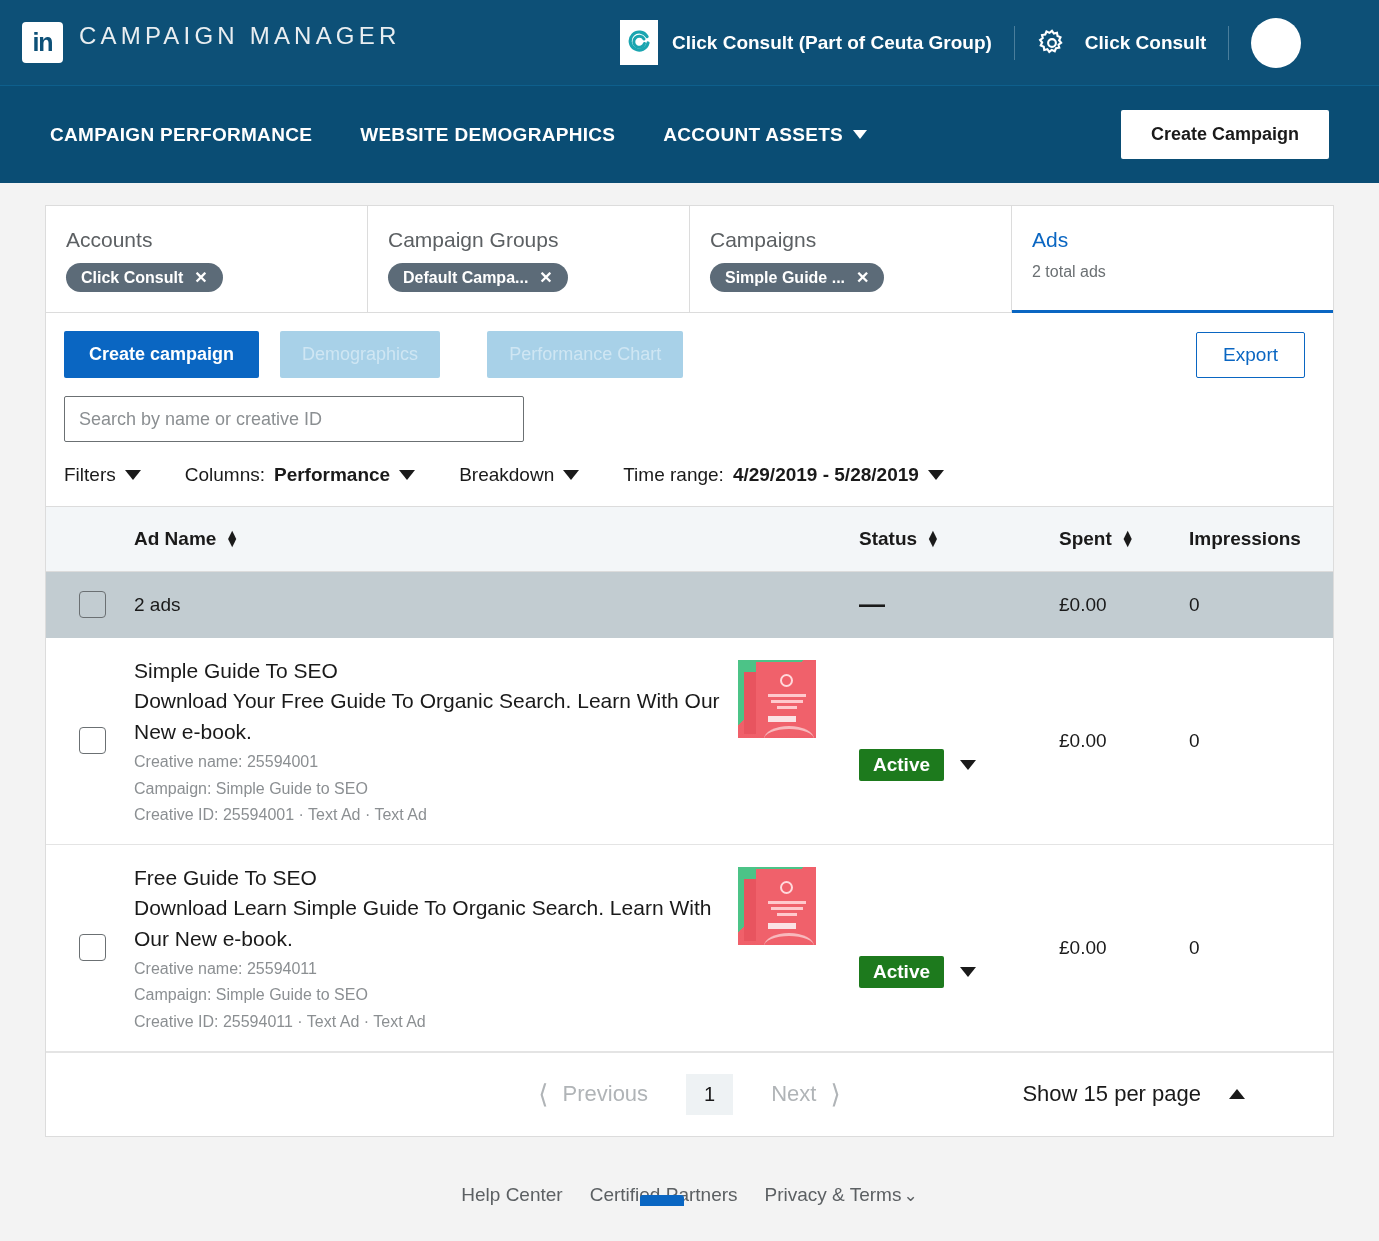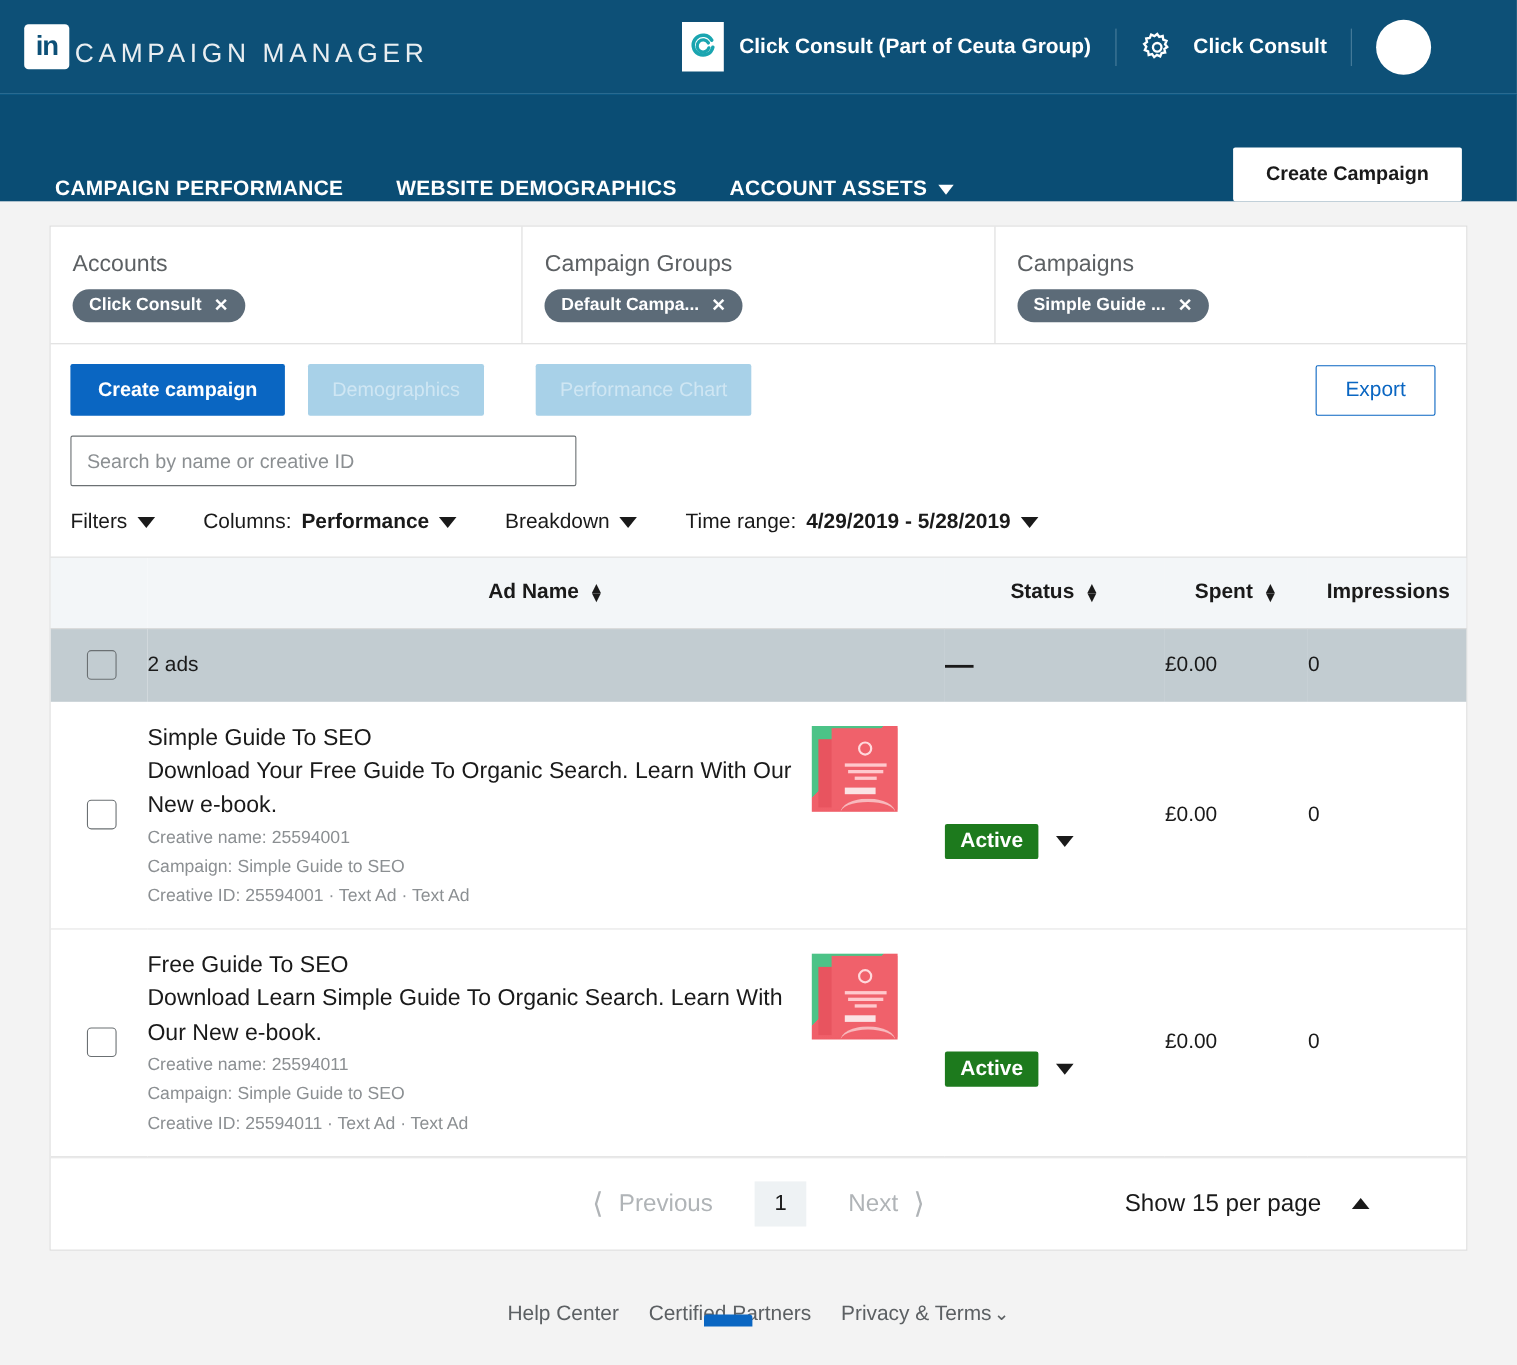--- a/index.html
+++ b/index.html
@@ -13,21 +13,21 @@
 
   
   .topbar {
     height: 85px;
     background: #0d5077;
     display: flex;
     align-items: center;
     padding: 0 22px;
     position: relative;
   }
-  .brand { display: flex; align-items: flex-end; gap: 5px; }
+  .brand { display: flex; align-items: flex-start; gap: 16px; }
   .li-logo {
     width: 41px; height: 41px;
     background: #ffffff;
     border-radius: 4px;
     display: flex; align-items: center; justify-content: center;
     color: #0d5077;
     font-weight: bold;
     font-size: 25px;
     letter-spacing: -1px;
     font-family: "Liberation Sans", sans-serif;
@@ -78,21 +78,21 @@
     width: 50px; height: 50px;
     border-radius: 50%;
     background: #ffffff;
   }
 
   
   .navbar {
     height: 98px;
     background: #0a4d74;
     display: flex;
-    align-items: flex-end;
+    align-items: center;
     padding: 0 50px;
     position: relative;
     border-top: 1px solid #0e5f8c;
   }
   .nav-item {
     color: #ffffff;
     font-size: 19px;
     font-weight: bold;
     letter-spacing: 0.3px;
     margin-right: 48px;
@@ -266,21 +266,21 @@
   thead th {
     background: #f3f6f8;
     text-align: left;
     font-size: 19px;
     font-weight: bold;
     color: #1a1a1a;
     padding: 20px 0;
     height: 64px;
     border-bottom: 1px solid #dcdcdc;
   }
-  .th-inner { display: flex; align-items: center; gap: 9px; justify-content: center; }
+  .th-inner { display: flex; align-items: center; gap: 9px; }
   .sort-ico {
     display: inline-flex;
     flex-direction: column;
     line-height: 0.55;
     font-size: 14px;
     color: #1a1a1a;
   }
   col.c-chk   { width: 88px; }
   col.c-name  { width: 725px; }
   col.c-status{ width: 200px; }
@@ -518,20 +518,24 @@
           <span>Default Campa...</span>
           <span class="x">✕</span>
         </div>
       </div>
       <div class="crumb">
         <div class="crumb-title">Campaigns</div>
         <div class="pill">
           <span>Simple Guide ...</span>
           <span class="x">✕</span>
         </div>
+      </div>
+      <div class="crumb active">
+        <div class="crumb-title">Ads</div>
+        <div class="crumb-sub">2 total ads</div>
       </div>
     </div>
 
     <div class="toolbar">
       <button class="btn-primary">Create campaign</button>
       <button class="btn-muted second">Demographics</button>
       <button class="btn-muted">Performance Chart</button>
       <button class="btn-export">Export</button>
     </div>
 

